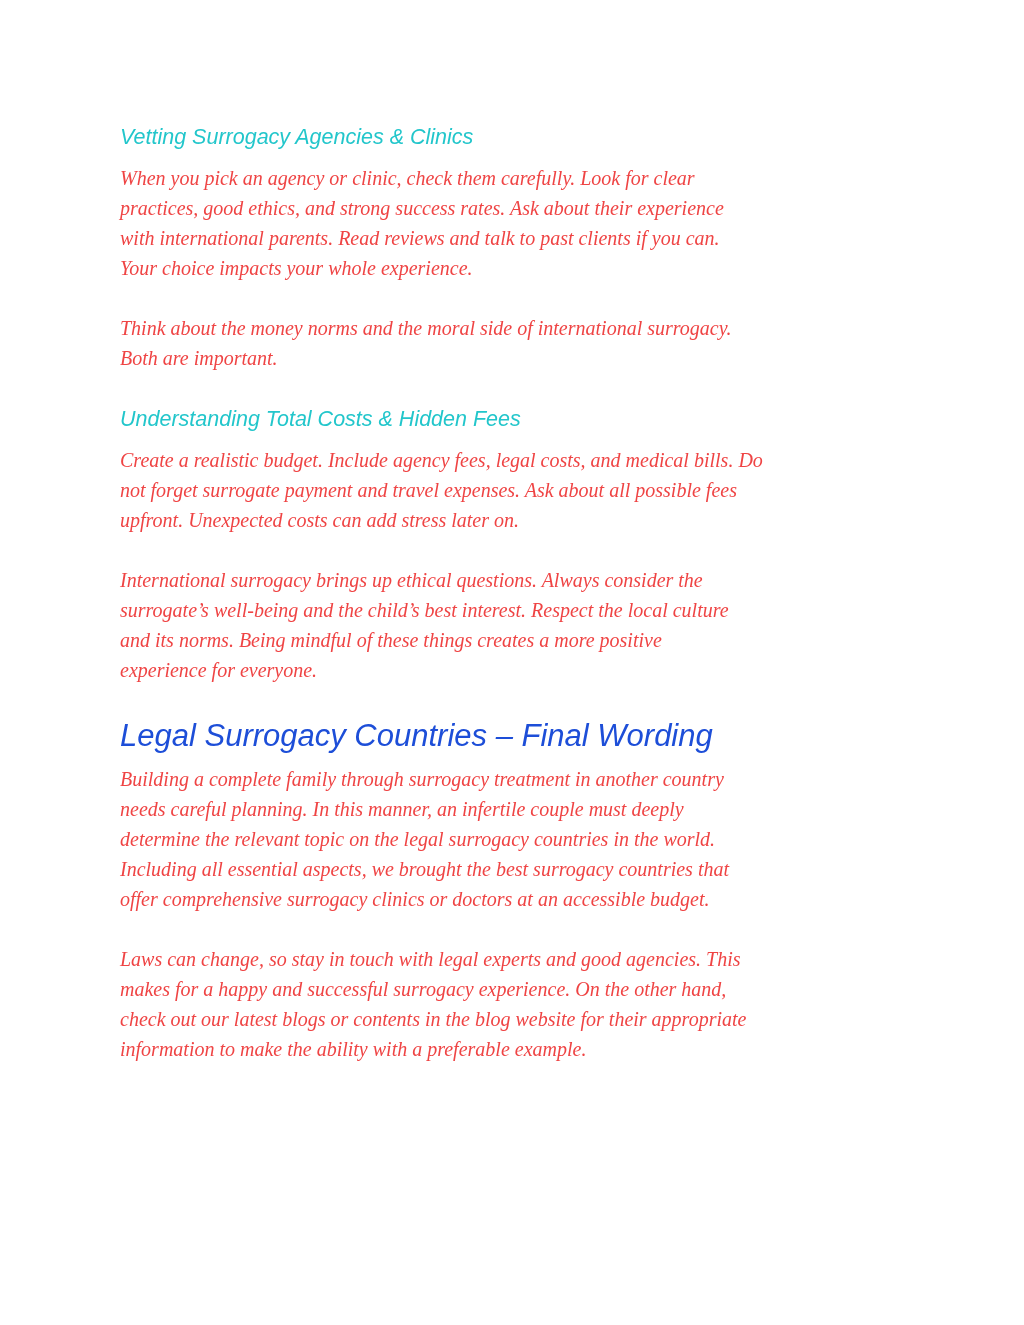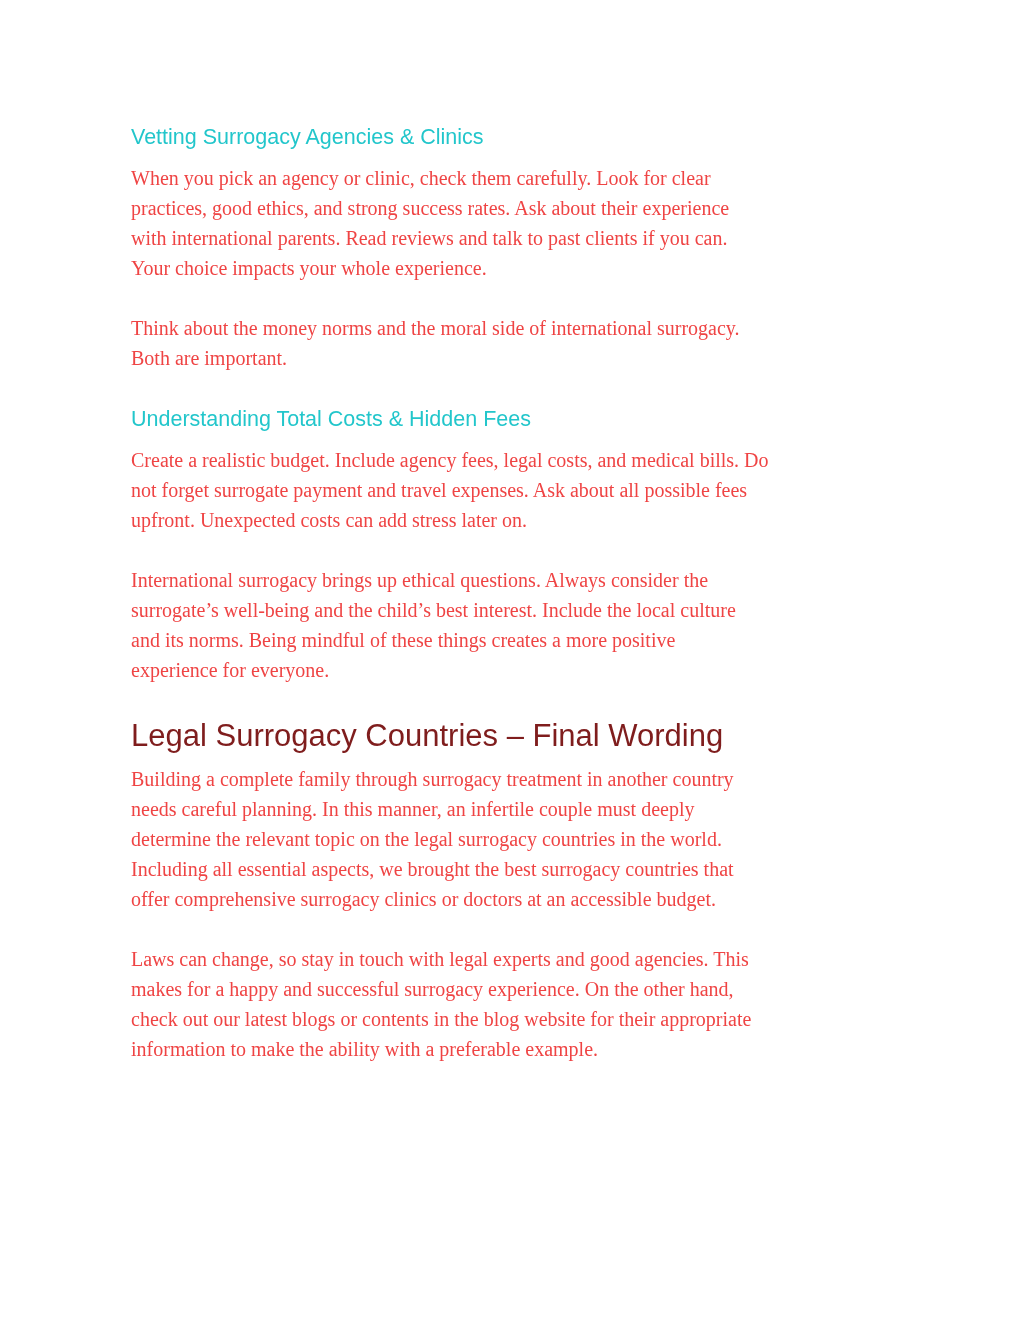--- a/index.html
+++ b/index.html
@@ -12,35 +12,35 @@
     height: 1325px;
     overflow: hidden;
   }
   .page {
     box-sizing: border-box;
     width: 1024px;
     height: 1325px;
     padding: 91px 106px 0 120px;
     background: #ffffff;
   }
-  section { margin: 11px; }
+  section { margin: 0; font-style: italic; }
   .doc-h3 {
     font-family: "Liberation Sans", sans-serif;
     font-weight: 400;
     font-size: 21.5px;
     line-height: 25px;
     color: #22c6cb;
     margin: 34px 0 13px 0;
   }
   .doc-h2 {
     font-family: "Liberation Sans", sans-serif;
     font-weight: 400;
     font-size: 31px;
     line-height: 36px;
-    color: #7f1d1d;
+    color: #1d4ed8;
     margin: 33px 0 10px 0;
   }
   .doc-p {
     font-family: "Liberation Serif", serif;
     font-weight: 400;
     font-size: 20px;
     line-height: 30px;
     color: #ef4444;
     margin: 0 0 30px 0;
     white-space: pre-line;
@@ -67,21 +67,21 @@
 
   <section>
     <h3 class="doc-h3">Understanding Total Costs &amp; Hidden Fees</h3>
     <p class="doc-p">Create a realistic budget. Include agency fees, legal costs, and medical bills. Do
 not forget surrogate payment and travel expenses. Ask about all possible fees
 upfront. Unexpected costs can add stress later on.</p>
   </section>
 
   <section>
     <p class="doc-p">International surrogacy brings up ethical questions. Always consider the
-surrogate’s well-being and the child’s best interest. Include the local culture
+surrogate’s well-being and the child’s best interest. Respect the local culture
 and its norms. Being mindful of these things creates a more positive
 experience for everyone.</p>
   </section>
 
   <section>
     <h2 class="doc-h2">Legal Surrogacy Countries – Final Wording</h2>
     <p class="doc-p">Building a complete family through surrogacy treatment in another country
 needs careful planning. In this manner, an infertile couple must deeply
 determine the relevant topic on the legal surrogacy countries in the world.
 Including all essential aspects, we brought the best surrogacy countries that

